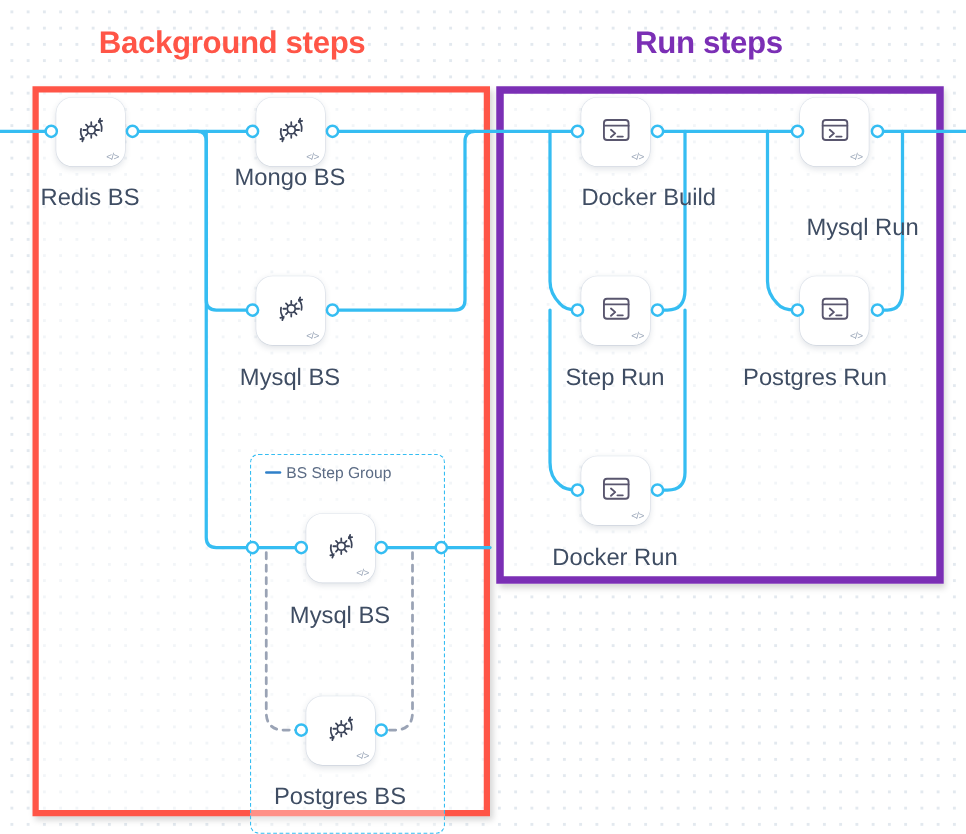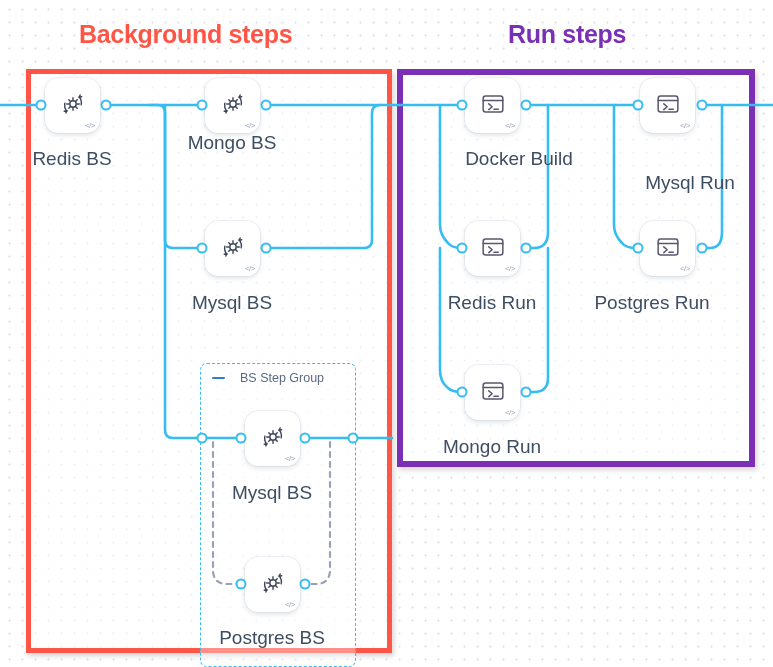--- a/index.html
+++ b/index.html
@@ -40,21 +40,21 @@
 
   
   #step-group{
     position:absolute;left:200px;top:363px;width:156px;height:304px;
     box-sizing:border-box;
     border:1.6px dashed #35bdf2;border-radius:7px;
     background:rgba(255,255,255,.35);
   }
   #step-group-header{
     position:absolute;left:212px;top:371px;
-    display:flex;align-items:center;gap:15px;
+    display:flex;align-items:center;gap:4px;
     font-size:12.5px;color:#5b6b84;white-space:nowrap;
   }
   .collapse-dash{display:block;width:13px;height:2.5px;background:#2f80c9;border-radius:2px;}
 
   
   .node{
     position:absolute;width:55px;height:55px;box-sizing:border-box;
     background:#ffffff;border-radius:13px;
     box-shadow:0 2px 5px rgba(40,60,90,.15), 0 0 0 .5px rgba(180,195,215,.35);
     display:flex;align-items:center;justify-content:center;
@@ -257,21 +257,21 @@
     <svg class="glyph" viewBox="0 0 32 32">
       <g fill="none" stroke="#59566e" stroke-width="1.6" stroke-linejoin="round" stroke-linecap="round">
         <rect x="5.5" y="7.5" width="21" height="17" rx="2.6"></rect>
         <path d="M5.5 12.3h21"></path>
         <path d="M11.5 15.8l3.6 3.1-3.6 3.1"></path>
         <path d="M17 21.6h4.6"></path>
       </g>
     </svg>
     <span class="code-badge">&lt;/&gt;</span>
   </div>
-  <div class="node-label" style="left:492px;top:292px;">Redis Run</div>
+  <div class="node-label" style="left:492px;top:292px;">Step Run</div>
   <div class="port" style="left:462px;top:248px;"></div>
   <div class="port" style="left:526px;top:248px;"></div>
 
   <div class="node" style="left:640px;top:221px;">
     <svg class="glyph" viewBox="0 0 32 32">
       <g fill="none" stroke="#59566e" stroke-width="1.6" stroke-linejoin="round" stroke-linecap="round">
         <rect x="5.5" y="7.5" width="21" height="17" rx="2.6"></rect>
         <path d="M5.5 12.3h21"></path>
         <path d="M11.5 15.8l3.6 3.1-3.6 3.1"></path>
         <path d="M17 21.6h4.6"></path>
@@ -287,17 +287,17 @@
     <svg class="glyph" viewBox="0 0 32 32">
       <g fill="none" stroke="#59566e" stroke-width="1.6" stroke-linejoin="round" stroke-linecap="round">
         <rect x="5.5" y="7.5" width="21" height="17" rx="2.6"></rect>
         <path d="M5.5 12.3h21"></path>
         <path d="M11.5 15.8l3.6 3.1-3.6 3.1"></path>
         <path d="M17 21.6h4.6"></path>
       </g>
     </svg>
     <span class="code-badge">&lt;/&gt;</span>
   </div>
-  <div class="node-label" style="left:492px;top:436px;">Mongo Run</div>
+  <div class="node-label" style="left:492px;top:436px;">Docker Run</div>
   <div class="port" style="left:462px;top:392px;"></div>
   <div class="port" style="left:526px;top:392px;"></div>
 
 </div>
 
 </body></html>

